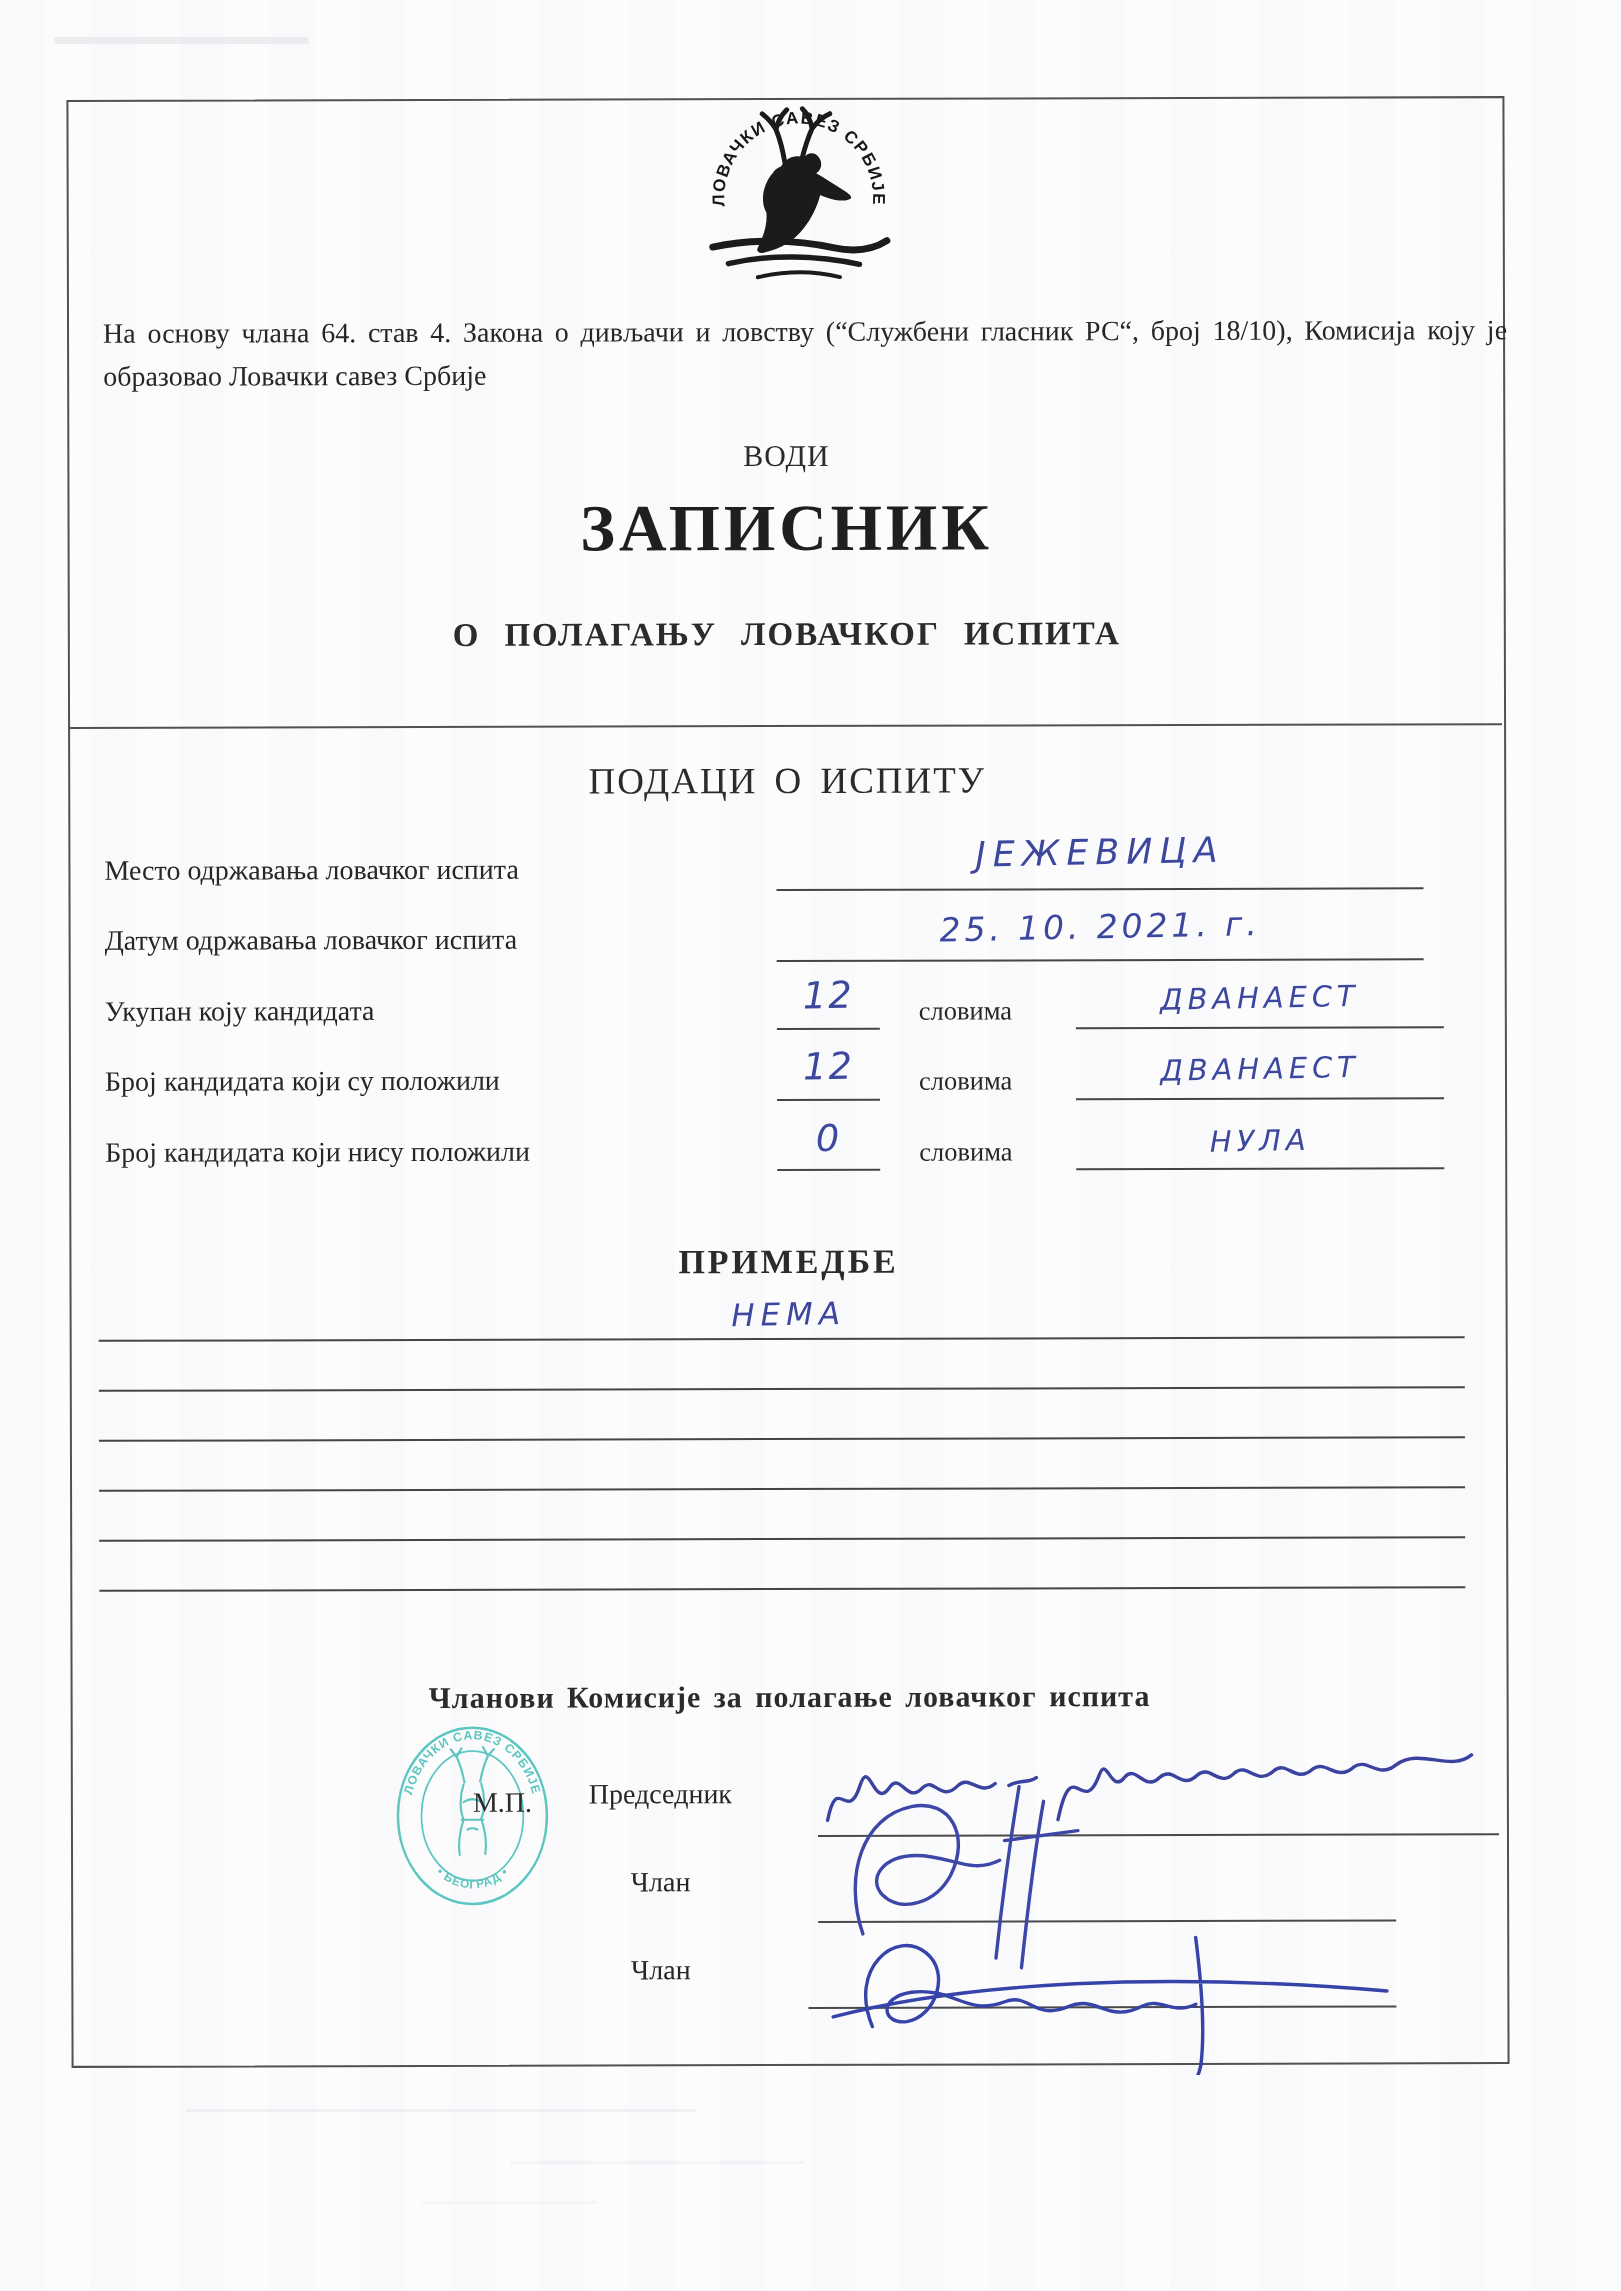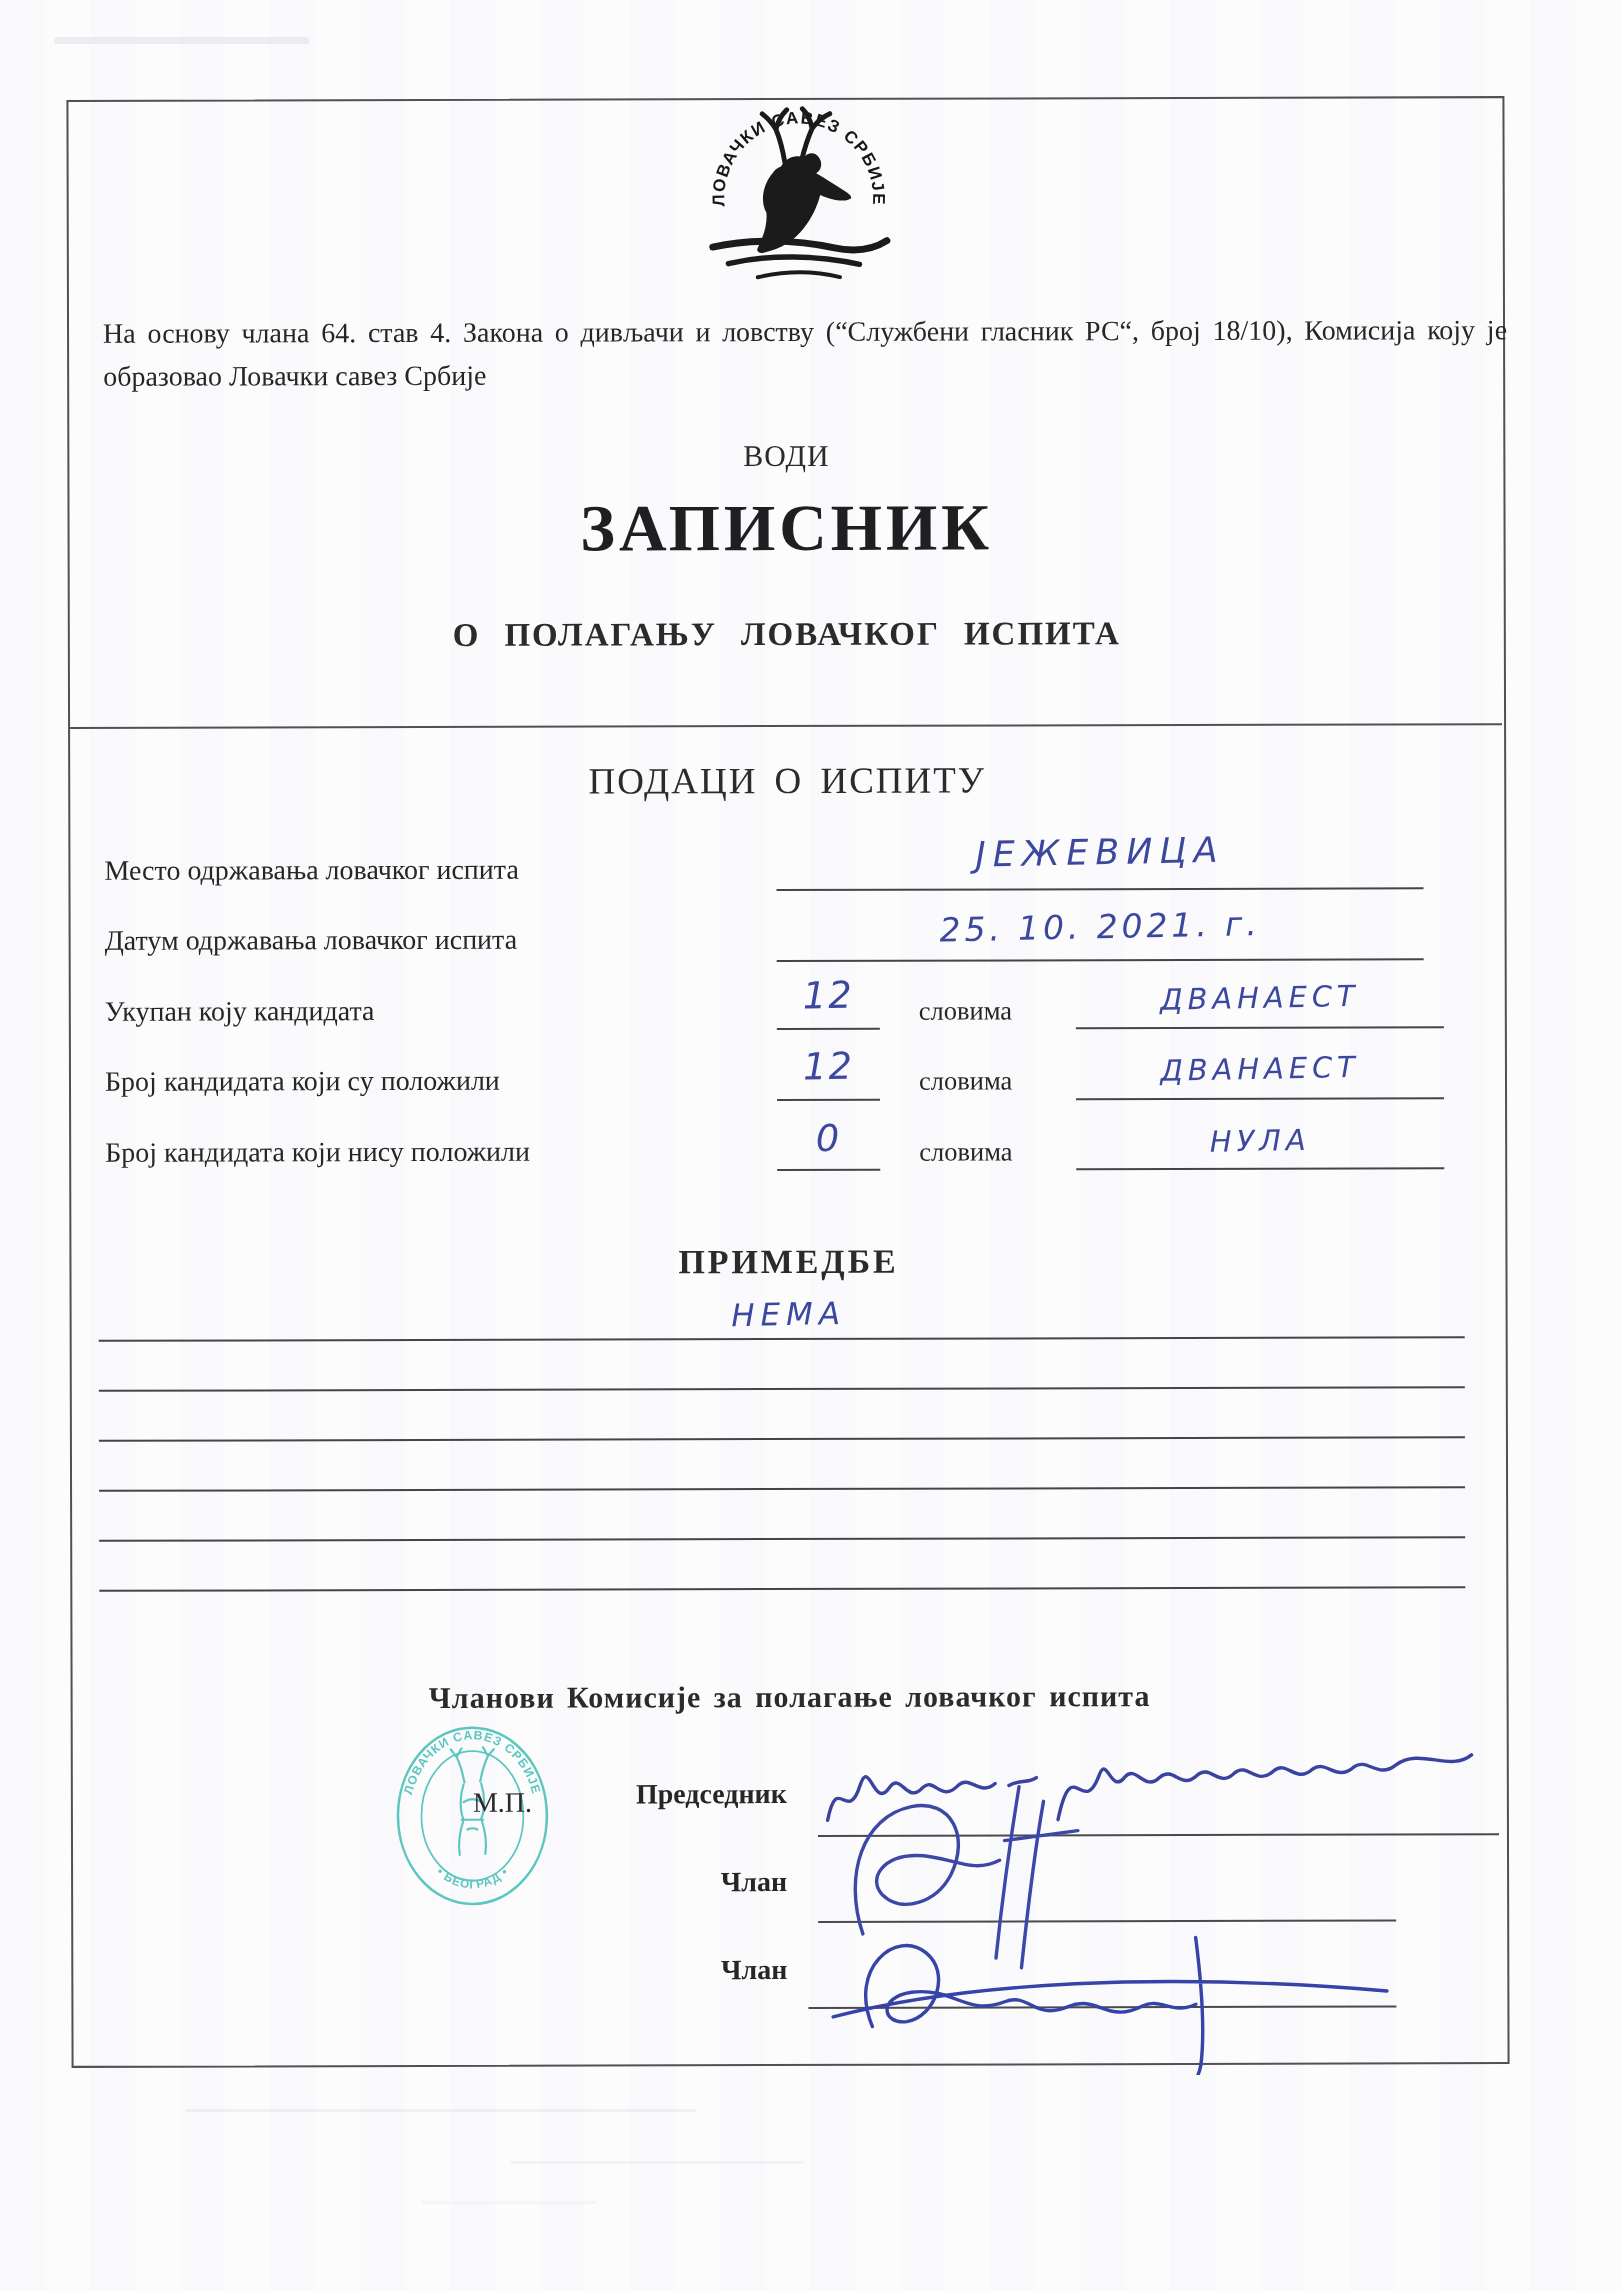--- a/index.html
+++ b/index.html
@@ -33,21 +33,21 @@
     color:#3c479e; transform:rotate(-1deg); white-space:nowrap; text-align:center;
   }
   .hw-place { font-size:35px; letter-spacing:6.9px; }
   .hw-date  { font-size:33px; letter-spacing:3.9px; }
   .hw-num   { font-size:37px; letter-spacing:2px; }
   .hw-word  { font-size:29px; letter-spacing:4.9px; }
   .hw-nema  { font-size:31px; letter-spacing:5.9px; }
   .remarks-heading { top:1143px; font-size:34px; font-weight:bold; letter-spacing:2.9px; }
   .remark-line { left:27.4px; width:1366px; border-bottom:2.9px solid #454547; height:0; }
   .commission-heading { top:1580px; font-size:30px; font-weight:bold; letter-spacing:1px; word-spacing:3.9px; }
-  .role-label { left:461px; width:253px; text-align:right; font-size:28px; font-weight:bold; color:#262626; }
+  .role-label { left:461px; width:253px; text-align:center; font-size:28px; font-weight:normal; color:#262626; }
   .sig-line { border-bottom:2px solid #4a4a4c; height:0; }
   .mp { left:376px; top:1686px; font-size:28px; color:#2b2b2b; z-index:3;margin-left:24px; }
   .stamp { opacity:.88; z-index:2; }
   .sig { z-index:4; }
   .smudge { background:#d7dbe3; border-radius:2.9px; }
 </style>
 </head>
 <body>
 
 <div class="page">

